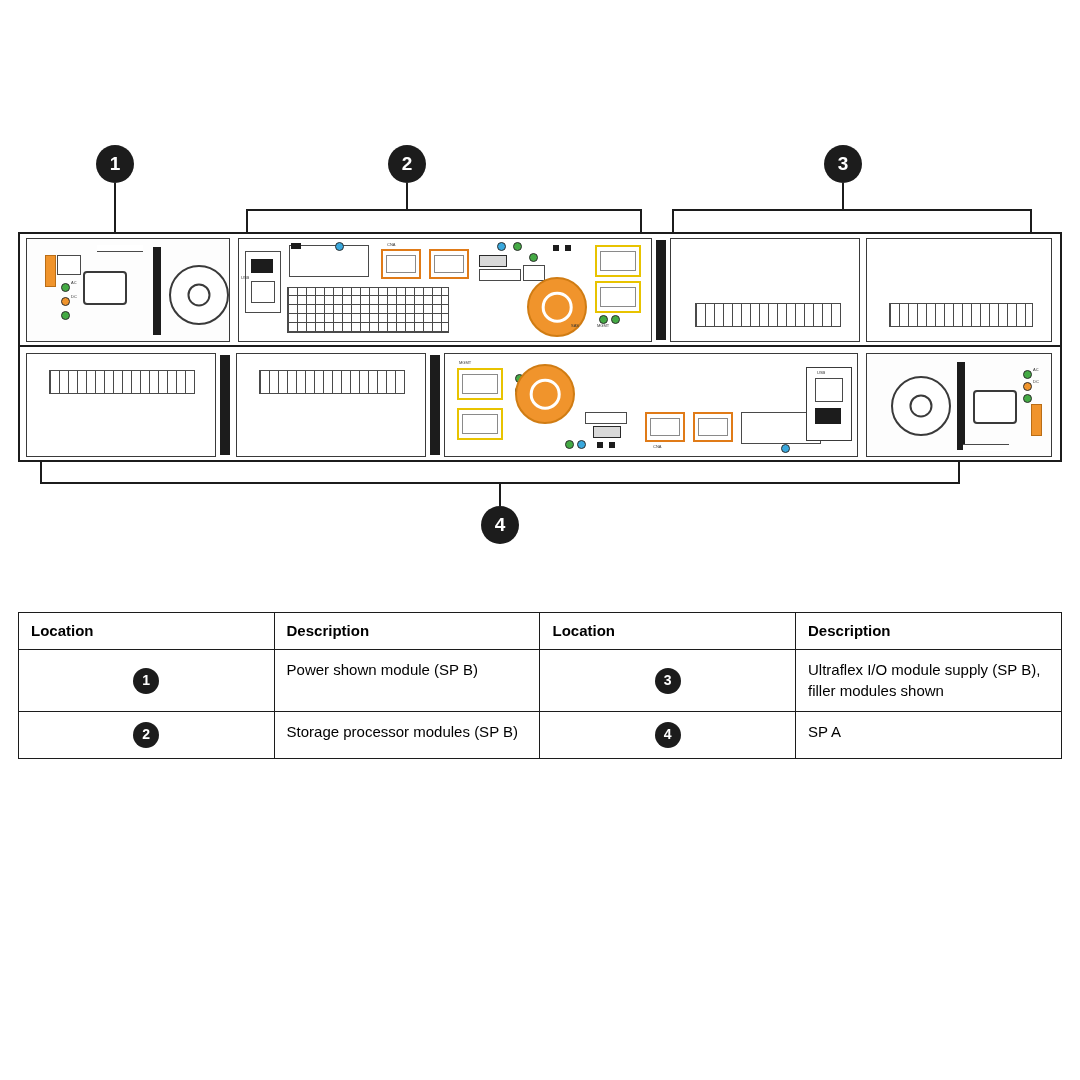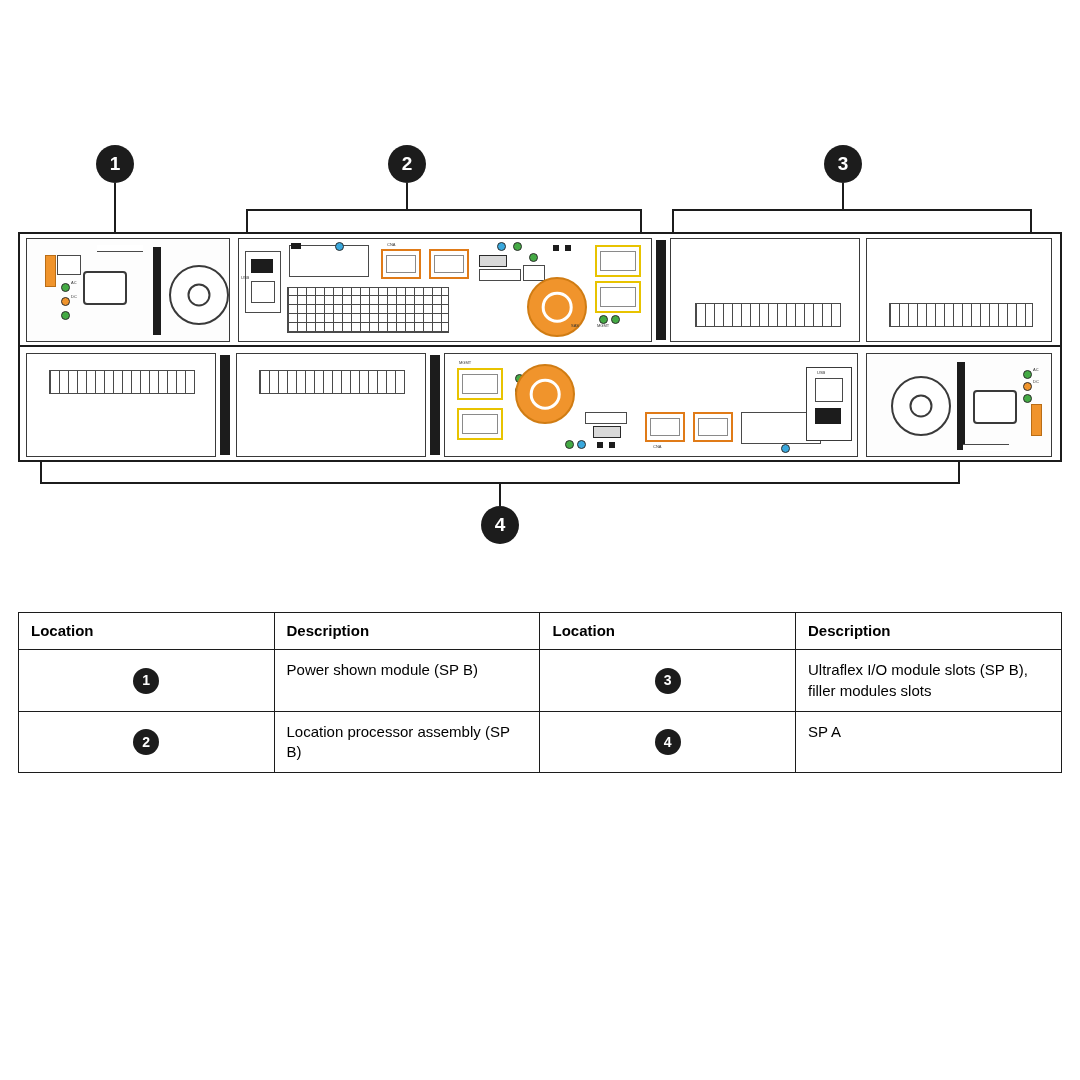--- a/index.html
+++ b/index.html
@@ -394,27 +394,27 @@
     </thead>
     <tbody>
       <tr>
         <td class="num">
           <span class="badge">1</span>
         </td>
         <td>Power shown module (SP B)</td>
         <td class="num">
           <span class="badge">3</span>
         </td>
-        <td>Ultraflex I/O module slots (SP B), filler modules slots</td>
+        <td>Ultraflex I/O module supply (SP B), filler modules shown</td>
       </tr>
       <tr>
         <td class="num">
           <span class="badge">2</span>
         </td>
-        <td>Location processor assembly (SP B)</td>
+        <td>Storage processor modules (SP B)</td>
         <td class="num">
           <span class="badge">4</span>
         </td>
         <td>SP A</td>
       </tr>
     </tbody>
   </table>
 
 </div>
 

